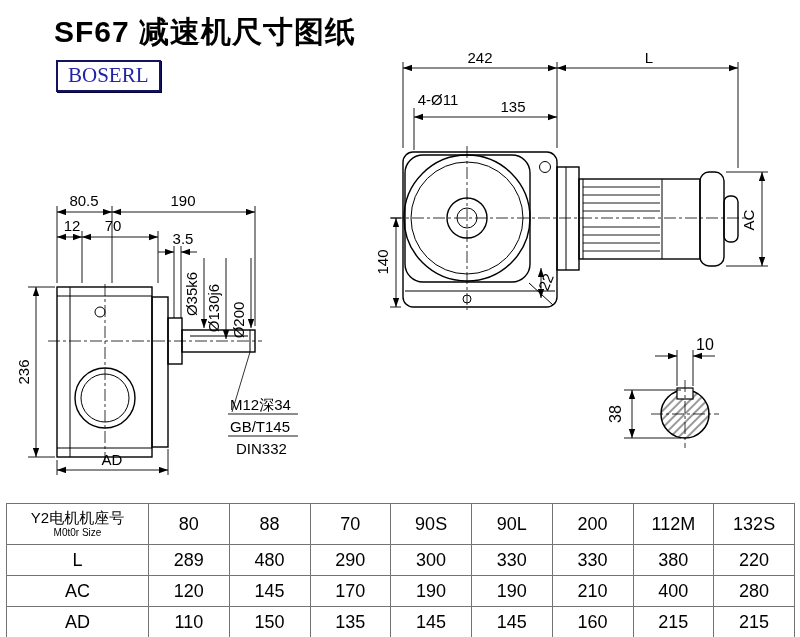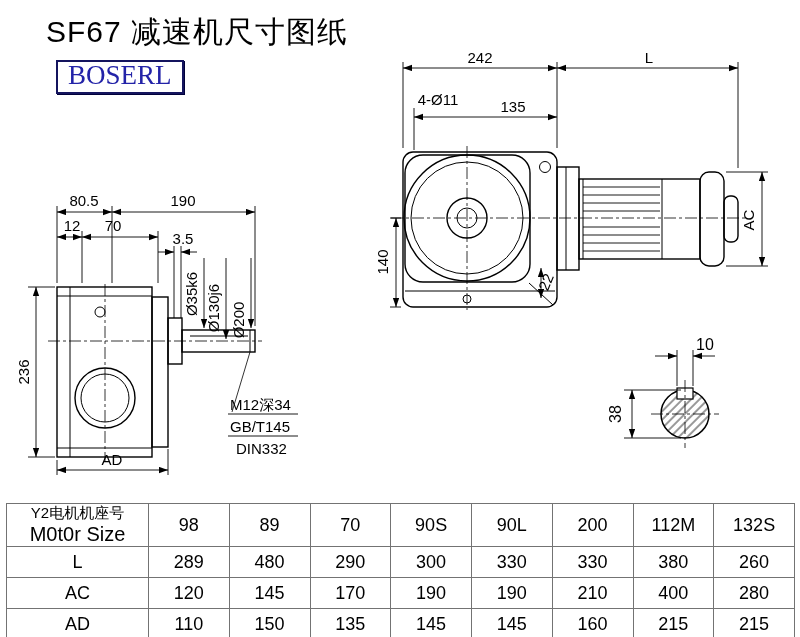--- a/index.html
+++ b/index.html
@@ -1,27 +1,27 @@
 <!DOCTYPE html>
 <html><head>
 <meta charset="utf-8">
 <style>
   html,body{margin:0;padding:0;background:#fff;}
   .sheet{position:relative;width:800px;height:637px;background:#fff;overflow:hidden;
          font-family:"Liberation Sans",sans-serif;color:#000;}
-  .title{position:absolute;left:46px;top:12px;font-size:30px;font-weight:normal;letter-spacing:1px;}
+  .title{position:absolute;left:54px;top:12px;font-size:30px;font-weight:bold;letter-spacing:1px;}
   .logo{position:absolute;left:56px;top:60px;background:#fff;border:2px solid #14145e;
         box-shadow:1px 1px 0 #00003a;padding:0 10px;line-height:27px;}
-  .logo span{font-family:"Liberation Serif",serif;font-size:27px;color:#2323a8;}
+  .logo span{font-family:"Liberation Serif",serif;font-size:21px;color:#2323a8;}
   svg.drawing{position:absolute;left:0;top:0;}
   table.dims{position:absolute;left:6px;top:503px;width:789px;border-collapse:collapse;table-layout:fixed;}
   table.dims td{border:1px solid #737373;text-align:center;font-size:18px;color:#000;padding:0;height:30px;}
   table.dims tr.header-row td{height:40px;}
   table.dims td.hd{font-size:15px;line-height:1.2;}
-  table.dims td.hd .sub{font-size:20px;}
+  table.dims td.hd .sub{font-size:10px;}
   col.first{width:142px;}
 </style>
 </head>
 <body>
 
 <div class="sheet">
 
   <div class="title">SF67 减速机尺寸图纸</div>
   <div class="logo">
     <span>BOSERL</span>
@@ -184,39 +184,39 @@
     <colgroup>
         <col class="first">
         <col span="8">
       </colgroup>
     <tbody>
         <tr class="header-row">
       <td class="hd">
         <div>Y2电机机座号</div>
         <div class="sub">M0t0r Size</div>
       </td>
-      <td>98</td>
-      <td>89</td>
+      <td>80</td>
+      <td>88</td>
       <td>70</td>
       <td>90S</td>
       <td>90L</td>
       <td>200</td>
       <td>112M</td>
       <td>132S</td>
     </tr>
     <tr>
       <td>L</td>
       <td>289</td>
       <td>480</td>
       <td>290</td>
       <td>300</td>
       <td>330</td>
       <td>330</td>
       <td>380</td>
-      <td>260</td>
+      <td>220</td>
     </tr>
     <tr>
       <td>AC</td>
       <td>120</td>
       <td>145</td>
       <td>170</td>
       <td>190</td>
       <td>190</td>
       <td>210</td>
       <td>400</td>

